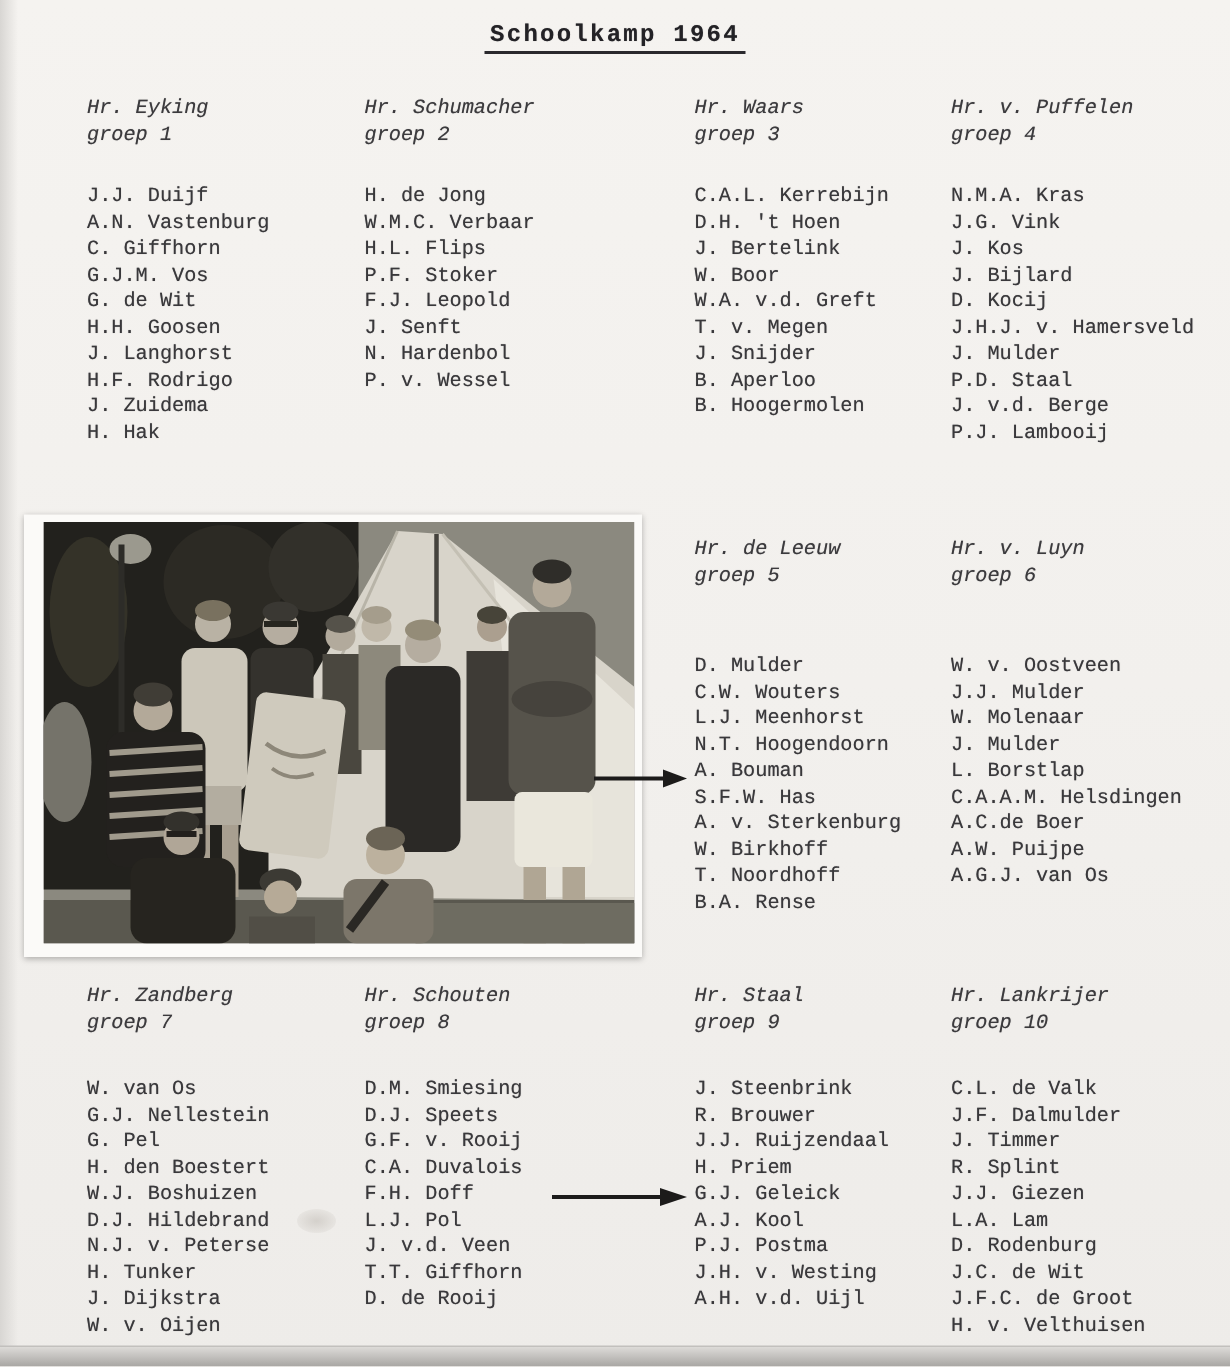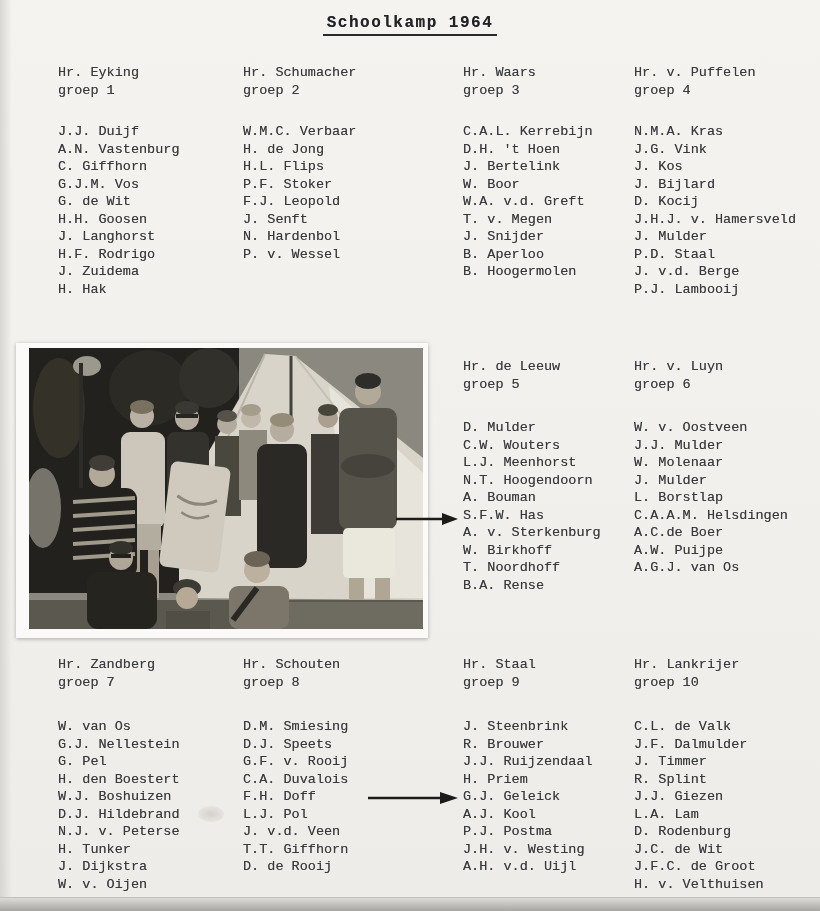--- a/index.html
+++ b/index.html
@@ -13,23 +13,23 @@
     background:linear-gradient(90deg,#d8d6d3,rgba(242,240,237,0));}
   .edge-bottom{position:absolute;left:0;right:0;bottom:0;height:13px;
     background:linear-gradient(180deg,#dddbd8,#a8a6a3);border-top:1px solid #c2c0bd;}
   .title-wrap{position:absolute;left:0;right:0;top:14px;text-align:center;}
   .title{
     display:inline-block;font-size:16px;font-weight:bold;letter-spacing:1.5px;
     color:#232226;border-bottom:2px solid #2a292d;padding:0 4px 2px 4px;
     white-space:pre;
   }
   .group{position:absolute;width:190px;}
-  .group-header div{font-size:13.5px;line-height:18px;white-space:pre;color:#3b3a3d;}
+  .group-header div{font-size:13.5px;line-height:18px;white-space:pre;color:#3b3a3d;font-style:italic;}
   .names{margin-top:23px;}
-  .s2 .names{margin-top:25px;}
+  .s2 .names{margin-top:42px;}
   .s3 .names{margin-top:26px;}
   .name-line{font-size:13.5px;line-height:17.5px;white-space:pre;color:#39383b;}
   .group,.title{text-shadow:0 0 0.5px rgba(46,45,48,0.55);}
   .photo{
     position:absolute;left:16px;top:343px;width:412px;height:295px;
     background:#fbfaf8;box-shadow:0 1px 4px rgba(0,0,0,0.28);
   }
   .photo svg{position:absolute;left:13px;top:5px;}
   .arrow{position:absolute;}
   .smudge{position:absolute;left:198px;top:806px;width:26px;height:16px;border-radius:50%;
@@ -64,22 +64,22 @@
         <div class="name-line">H. Hak</div>
       </div>
   </div>
 
   <div class="group s1" style="left:243px;top:64px">
     <div class="group-header">
       <div>Hr. Schumacher</div>
       <div>groep 2</div>
     </div>
     <div class="names">
+        <div class="name-line">H. de Jong</div>
         <div class="name-line">W.M.C. Verbaar</div>
-        <div class="name-line">H. de Jong</div>
         <div class="name-line">H.L. Flips</div>
         <div class="name-line">P.F. Stoker</div>
         <div class="name-line">F.J. Leopold</div>
         <div class="name-line">J. Senft</div>
         <div class="name-line">N. Hardenbol</div>
         <div class="name-line">P. v. Wessel</div>
       </div>
   </div>
 
   <div class="group s1" style="left:463px;top:64px">

